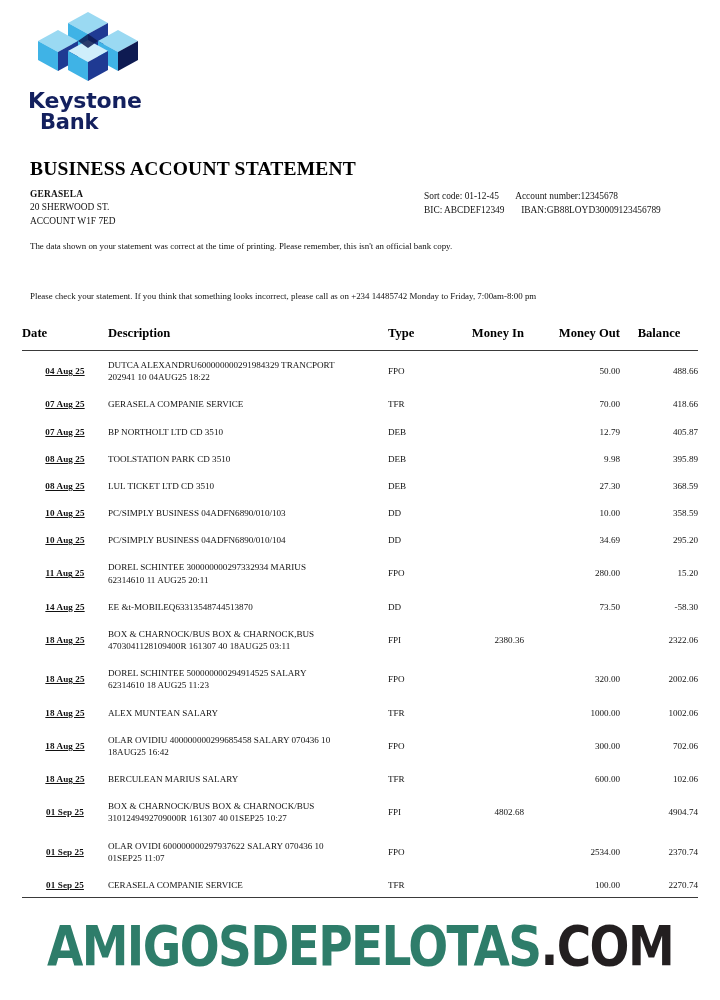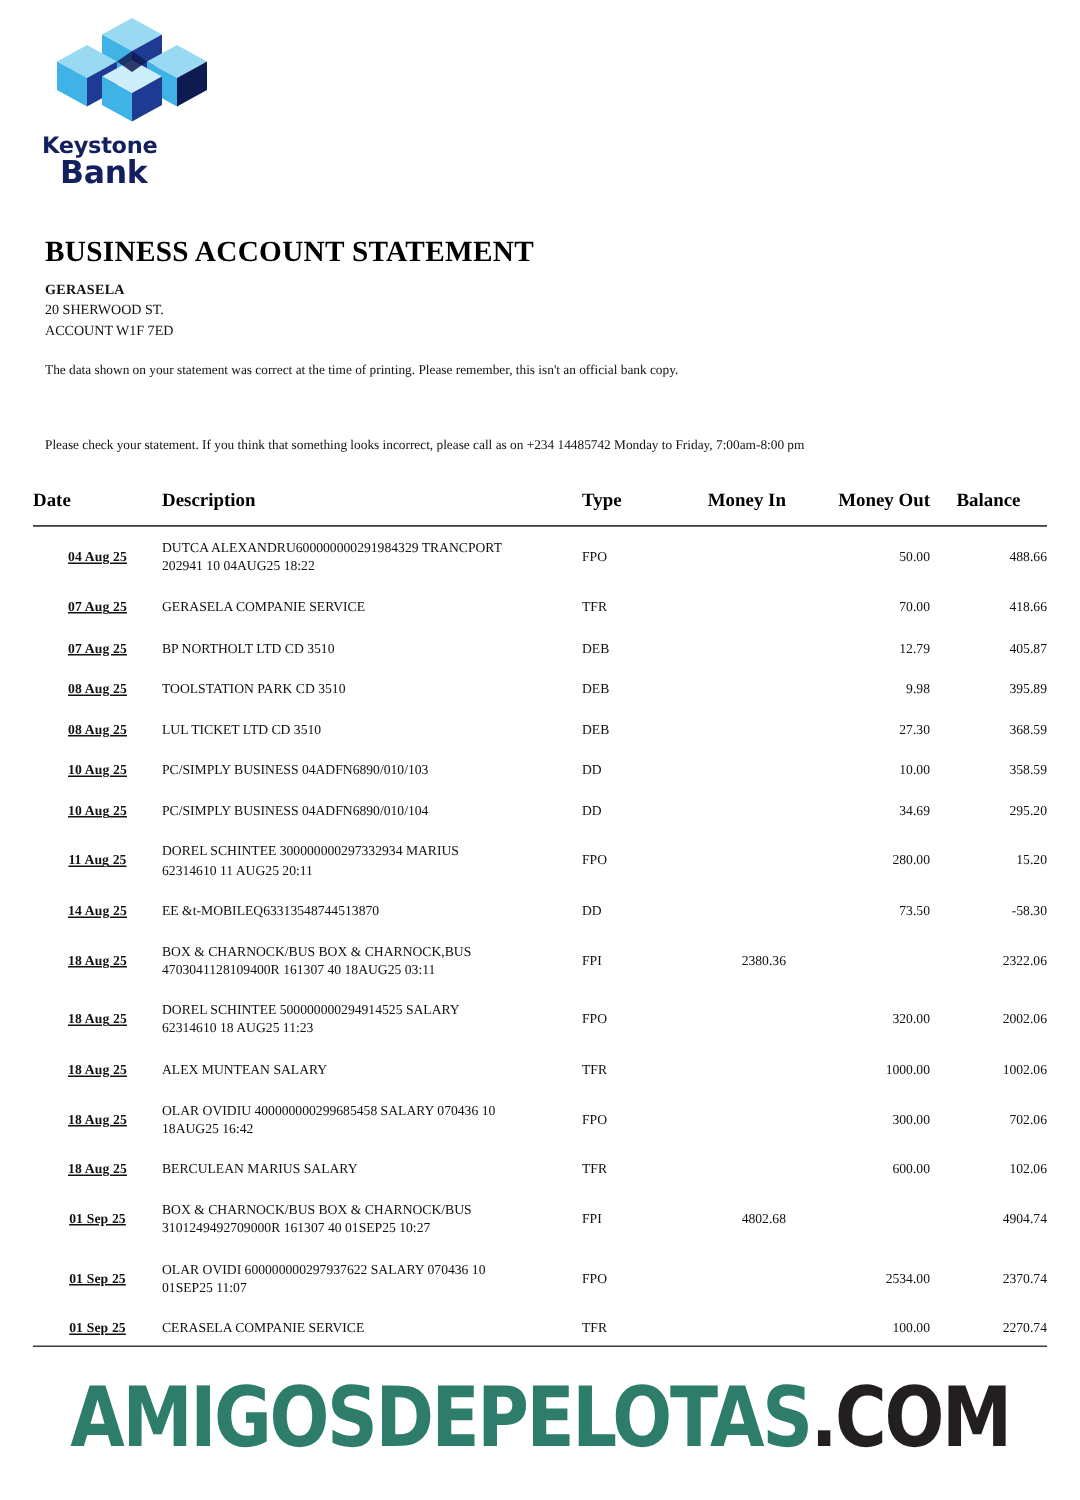--- a/index.html
+++ b/index.html
@@ -36,21 +36,21 @@
     margin-left: 4px;
   }
   .logo-word {
     margin-top: 4px;
     font-family: "DejaVu Sans", sans-serif;
     font-weight: bold;
     color: #13205e;
     line-height: 1.02;
     letter-spacing: -0.2px;
   }
-  .logo-word .l1 { font-size: 15px; display: block; }
+  .logo-word .l1 { font-size: 22px; display: block; }
   .logo-word .l2 { font-size: 21px; display: block; padding-left: 12px; }
 
   
   .doc-title {
     position: absolute;
     left: 30px;
     top: 158px;
     font-family: "Liberation Serif", serif;
     font-weight: bold;
     font-size: 19.5px;
@@ -207,20 +207,34 @@
   </div>
 
   <div class="doc-title">BUSINESS ACCOUNT STATEMENT</div>
 
   <div class="addr">
     <div class="name">GERASELA</div>
     <div>20 SHERWOOD ST.</div>
     <div>ACCOUNT W1F 7ED</div>
   </div>
 
+  <div class="acct">
+    <div>
+      <span>Sort code:</span>
+      <span>01-12-45</span>
+      <span class="gap"></span>
+      <span>Account number:</span><span>12345678</span>
+    </div>
+    <div>
+      <span>BIC:</span>
+      <span>ABCDEF12349</span>
+      <span class="gap"></span>
+      <span>IBAN:</span><span>GB88LOYD30009123456789</span>
+    </div>
+  </div>
 
   <div class="notice1">The data shown on your statement was correct at the time of printing. Please remember, this isn't an official bank copy.</div>
   <div class="notice2">Please check your statement. If you think that something looks incorrect, please call as on +234 14485742 Monday to Friday, 7:00am-8:00 pm</div>
 
   <div class="table-wrap">
     <table class="stmt">
       <thead>
         <tr>
           <th class="c-date">Date</th>
           <th class="c-desc">Description</th>

